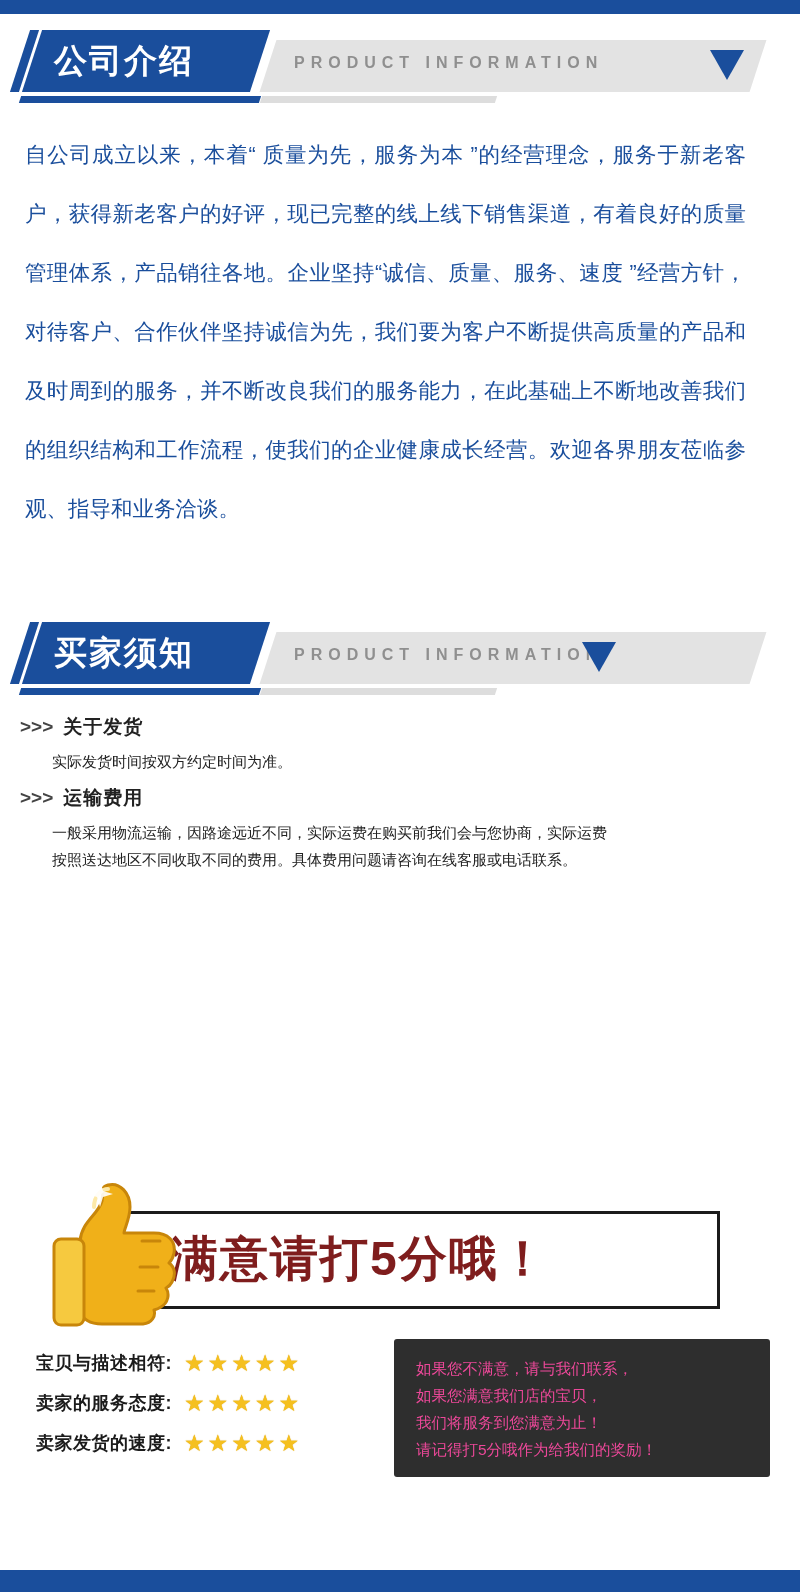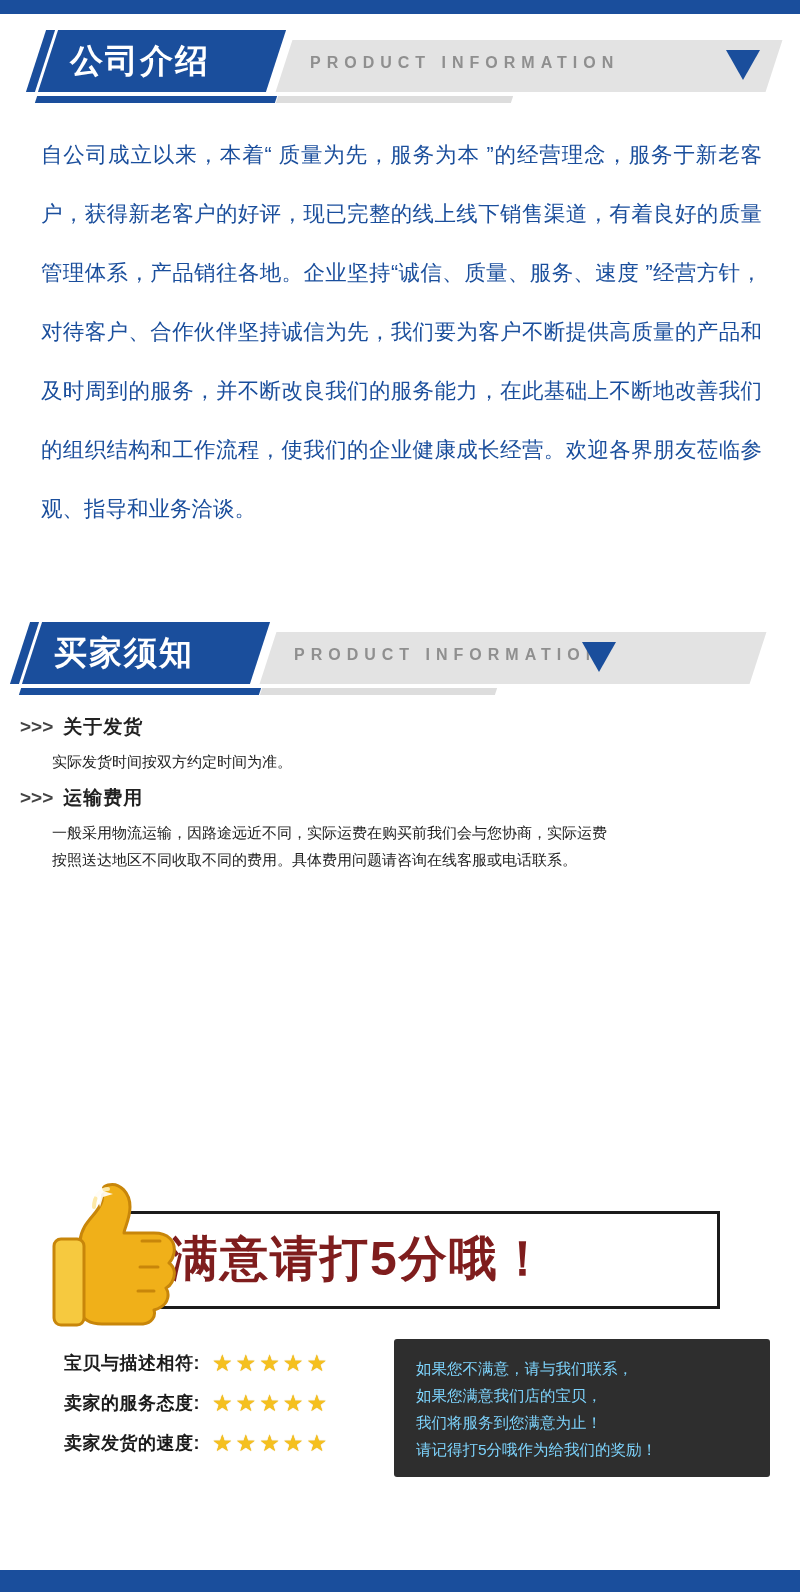--- a/index.html
+++ b/index.html
@@ -181,46 +181,45 @@
     display: flex;
     align-items: center;
     height: 40px;
   }
   .rating-label {
     font-size: 18px;
     font-weight: bold;
     color: #1b1b1b;
     width: 148px;
     letter-spacing: 0.5px;
-    margin-left: 28px;
   }
   .stars {
     font-size: 23px;
     color: #f5c01f;
     letter-spacing: 3px;
     text-shadow: 0 0 1px #d79a00;
   }
   .dark-note {
     flex: 1;
     background: #2e2e2e;
-    color: #7dd3fc;
+    color: #ec4899;
     border-radius: 3px;
     padding: 16px 8px 14px 22px;
     font-size: 15.5px;
     line-height: 27px;
   }
 </style>
 </head>
 <body>
 
 <div class="page">
 
   <div class="band-top"></div>
 
-  <div style="position:absolute;left:16px;top:26px;width:784px;">
+  <div style="position:absolute;left:0;top:26px;width:784px;">
     <div class="section-header">
       <div class="sh-grey"></div>
       <div class="sh-grey-thin"></div>
       <div class="sh-blue-accent"></div>
       <div class="sh-blue"></div>
       <div class="sh-blue-thin"></div>
       <div class="sh-title">公司介绍</div>
       <div class="sh-sub">PRODUCT INFORMATION</div>
       <div class="sh-arrow"></div>
     </div>

